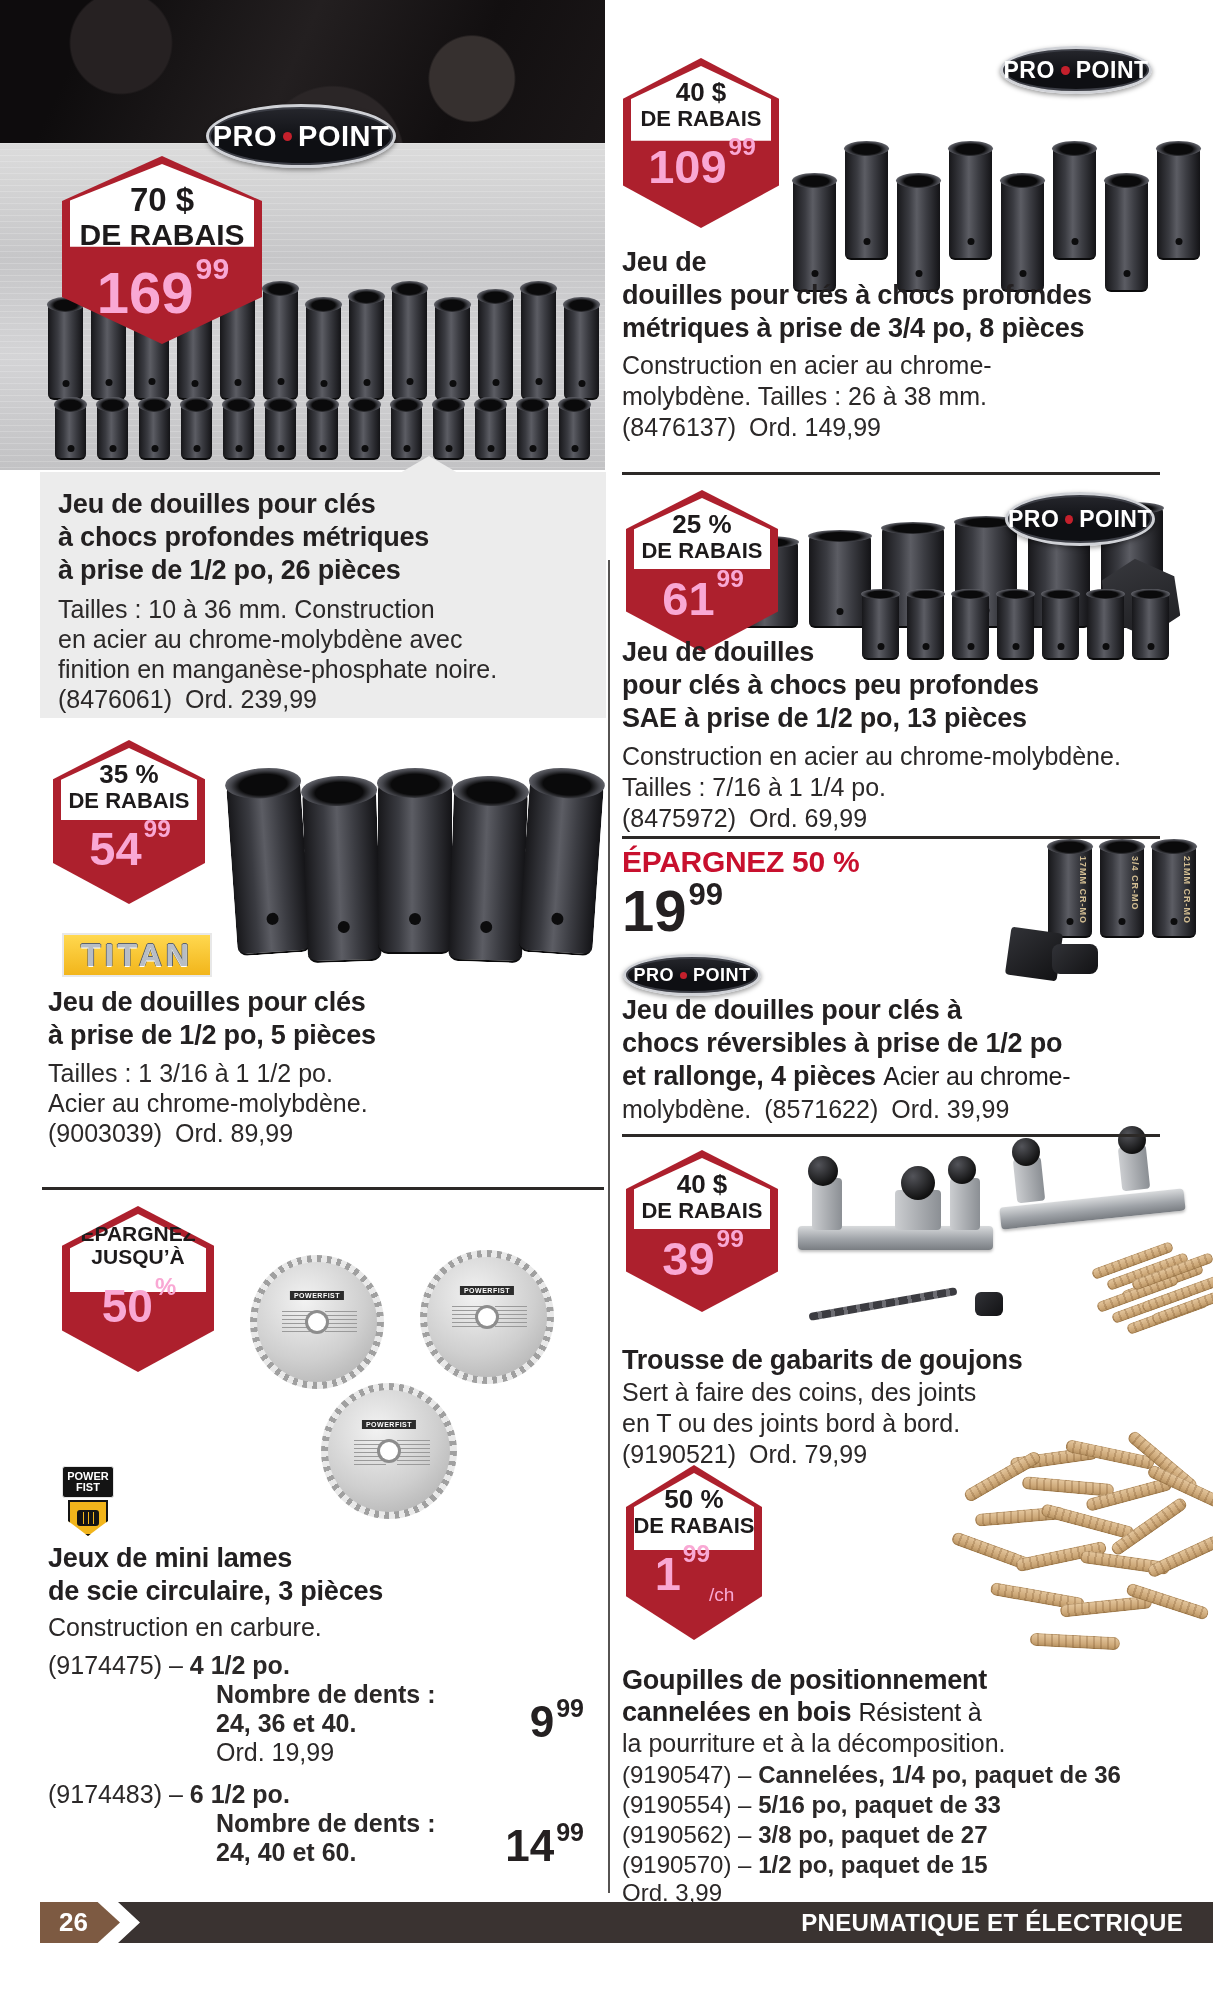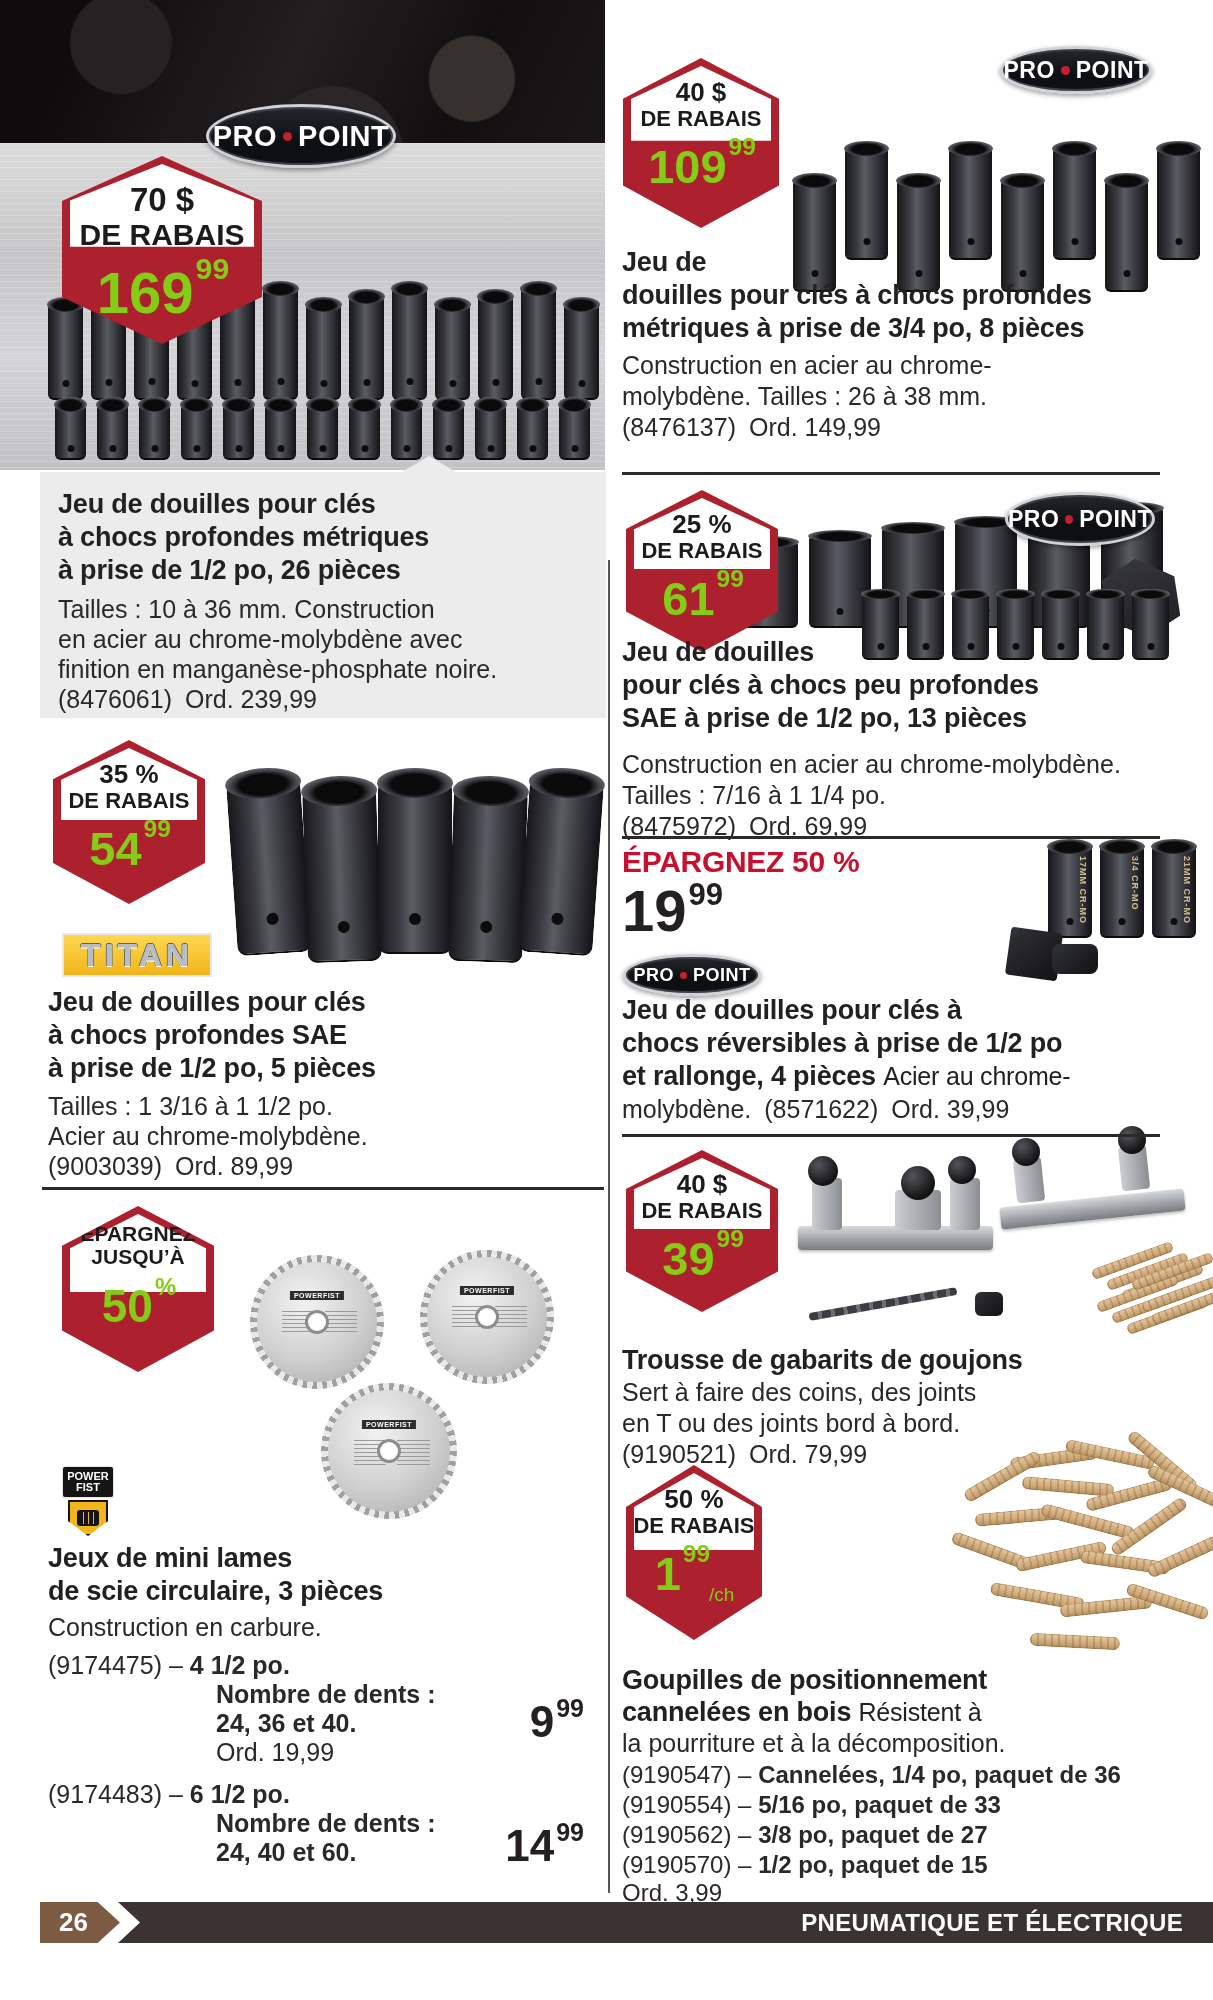--- a/index.html
+++ b/index.html
@@ -35,21 +35,21 @@
   .hr{position:absolute;height:3px;background:#2c2927}
   .vr{position:absolute;left:608px;top:560px;width:2px;height:1333px;background:#565352}
 
   
   .badge{position:absolute;background:#ad202d;text-align:center;color:#1d1a1b;
     clip-path:polygon(50% 0,100% 24%,100% 75%,50% 100%,0 75%,0 24%);
     filter:drop-shadow(0 3px 3px rgba(0,0,0,.25))}
   .badge .bw{position:absolute;left:8px;top:8px;right:8px;height:44%;background:#fff;
     clip-path:polygon(50% 0,100% 44%,100% 100%,0 100%,0 44%)}
   .badge .l1,.badge .l2{position:relative;font-weight:700;line-height:1.1}
-  .badge .price{position:relative;color:#84cc16;font-weight:700;line-height:1}
+  .badge .price{position:relative;color:#f9a8d4;font-weight:700;line-height:1}
   .badge sup{font-size:.52em;position:relative;top:-.45em;left:2px}
   .badge-lg .l1{margin-top:26px;font-size:33px}
   .badge-lg .l2{font-size:30px}
   .badge-lg .price{font-size:58px;margin-top:13px}
   .badge-sm .l1{margin-top:20px;font-size:26px}
   .badge-sm .l2{font-size:22px}
   .badge-sm .price{font-size:47px;margin-top:12px}
   .badge-ep .bw{height:47%}
   .badge-ep .l1{margin-top:16px;font-size:21px}
   .badge-ep .l2{font-size:21px}
@@ -283,21 +283,20 @@
     <div class="l2">DE RABAIS</div>
     <div class="price"><span>54</span><sup>99</sup></div>
   </div>
 
   <div class="titan">
       <span>TITAN</span>
     </div>
 
   <div class="abs" style="left:48px;top:986px;width:550px">
     <div class="t-title">Jeu de douilles pour clés</div>
-    <div class="t-title">à chocs profondes SAE</div>
     <div class="t-title">à prise de 1/2 po, 5 pièces</div>
     <div class="t-body" style="margin-top:6px">Tailles : 1 3/16 à 1 1/2 po.</div>
     <div class="t-body">Acier au chrome-molybdène.</div>
     <div class="t-body">
       <span class="sku gap-r">(9003039)</span><span>Ord. 89,99</span>
     </div>
   </div>
 
   <div class="hr" style="left:42px;top:1187px;width:562px"></div>
 
@@ -409,21 +408,21 @@
   <div class="pp pp-md" style="left:1005px;top:492px;width:150px;height:54px">
     <span>PRO</span>
       <span class="pp-dot"></span>
       <span>POINT</span>
   </div>
 
   <div class="abs" style="left:622px;top:636px;width:566px">
     <div class="t-title">Jeu de douilles</div>
     <div class="t-title">pour clés à chocs peu profondes</div>
     <div class="t-title">SAE à prise de 1/2 po, 13 pièces</div>
-    <div class="t-body" style="margin-top:14px;line-height:31px">Construction en acier au chrome-molybdène.</div>
+    <div class="t-body" style="margin-top:6px;line-height:31px">Construction en acier au chrome-molybdène.</div>
     <div class="t-body" style="line-height:31px">Tailles : 7/16 à 1 1/4 po.</div>
     <div class="t-body" style="line-height:31px">
       <span class="sku gap-r">(8475972)</span><span>Ord. 69,99</span>
     </div>
   </div>
 
   <div class="hr" style="left:622px;top:836px;width:538px"></div>
 
   <div class="save-label" style="left:622px;top:845px">ÉPARGNEZ 50 %</div>
   <div class="big-price hero-price" style="left:622px;top:882px">

